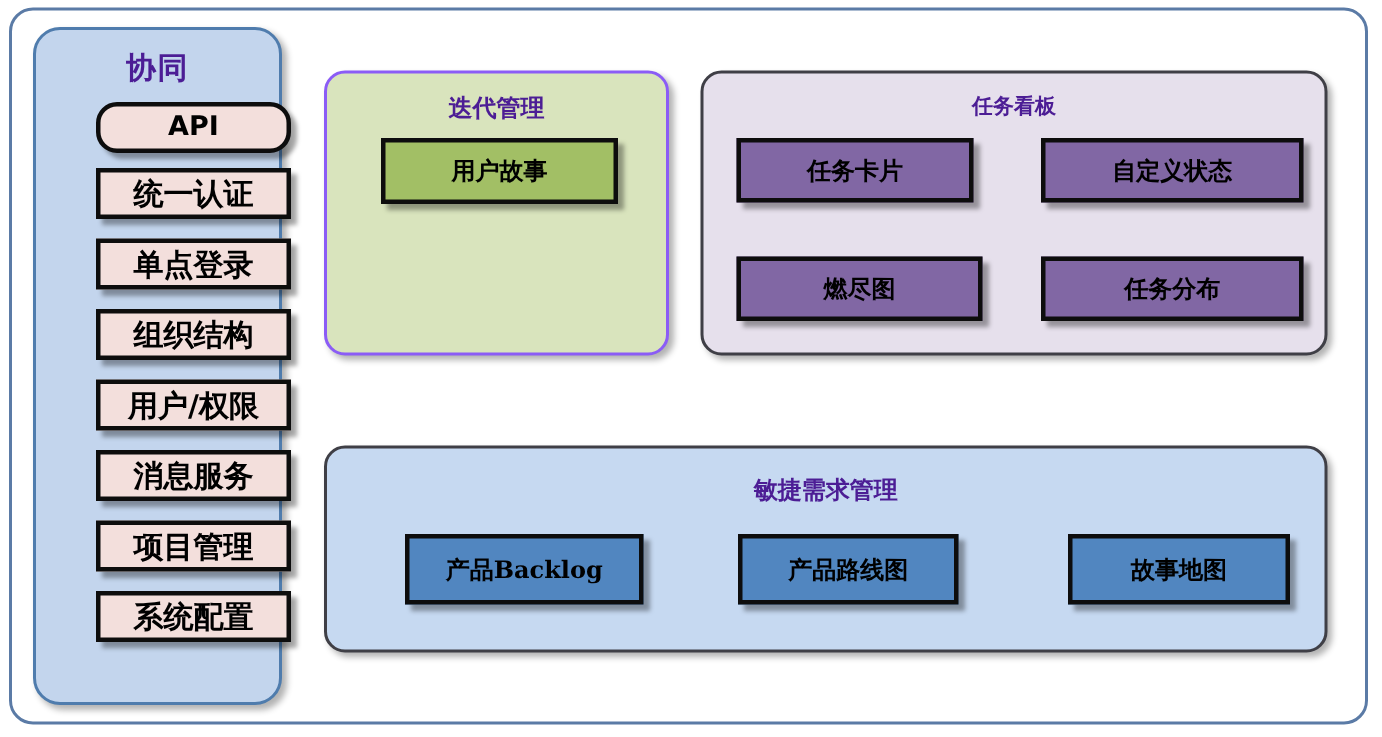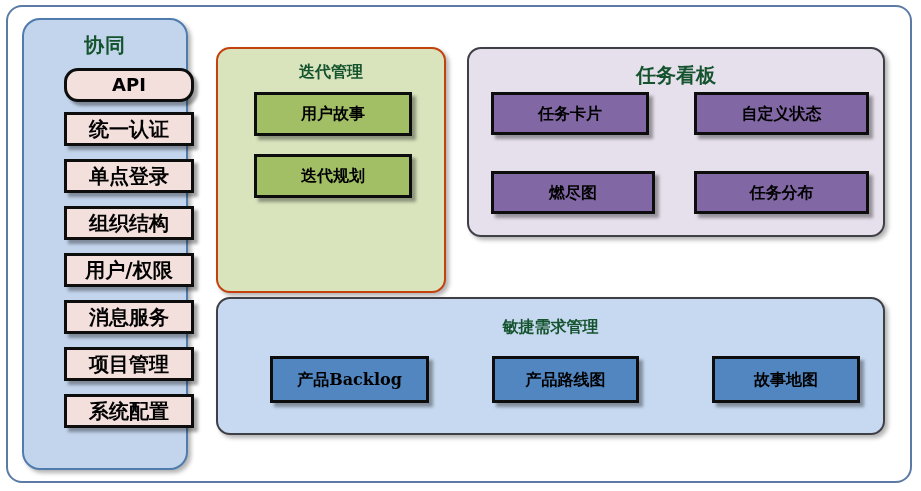--- a/index.html
+++ b/index.html
@@ -41,21 +41,21 @@
     border-radius: 14px;
     box-shadow: 3px 3px 4px rgba(0,0,0,0.30);
   }
 
   .panel-title {
     position: absolute;
     left: 0;
     right: 0;
     text-align: center;
     font-weight: bold;
-    color: #14532d;
+    color: #4c1d95;
     font-family: "DejaVu Sans", "Liberation Sans", sans-serif;
   }
 
   
   .panel-collab {
     left: 22px;
     top: 18px;
     width: 166px;
     height: 452px;
     background: #c3d5ed;
@@ -66,41 +66,41 @@
     top: 12px;
     font-size: 20px;
     letter-spacing: 1px;
   }
 
   
   .panel-iteration {
     left: 216px;
     top: 47px;
     width: 230px;
-    height: 246px;
+    height: 190px;
     background: #d9e4bd;
-    border: 2px solid #c2410c;
+    border: 2px solid #8b5cf6;
   }
   .panel-iteration .panel-title {
     top: 13px;
     font-size: 16px;
   }
 
   
   .panel-taskboard {
     left: 467px;
     top: 47px;
     width: 418px;
     height: 190px;
     background: #e6e0ec;
     border: 2px solid #3f3f46;
   }
   .panel-taskboard .panel-title {
     top: 13px;
-    font-size: 20px;
+    font-size: 14px;
   }
 
   
   .panel-agile {
     left: 216px;
     top: 297px;
     width: 669px;
     height: 138px;
     background: #c6d9f1;
     border: 2px solid #3f3f46;
@@ -184,21 +184,20 @@
     <div class="box box-sidebar" style="top:327px;">项目管理</div>
 
     <div class="box box-sidebar" style="top:374px;">系统配置</div>
   </div>
 
   <div class="panel panel-iteration">
     <div class="panel-title">迭代管理</div>
 
     <div class="box box-green" style="left:36px; top:43px; width:158px; height:44px;">用户故事</div>
 
-    <div class="box box-green" style="left:36px; top:105px; width:158px; height:44px;">迭代规划</div>
   </div>
 
   <div class="panel panel-taskboard">
     <div class="panel-title">任务看板</div>
 
     <div class="box box-purple" style="left:22px; top:43px; width:158px; height:43px;">任务卡片</div>
 
     <div class="box box-purple" style="left:225px; top:43px; width:175px; height:43px;">自定义状态</div>
 
     <div class="box box-purple" style="left:22px; top:122px; width:164px; height:43px;">燃尽图</div>

